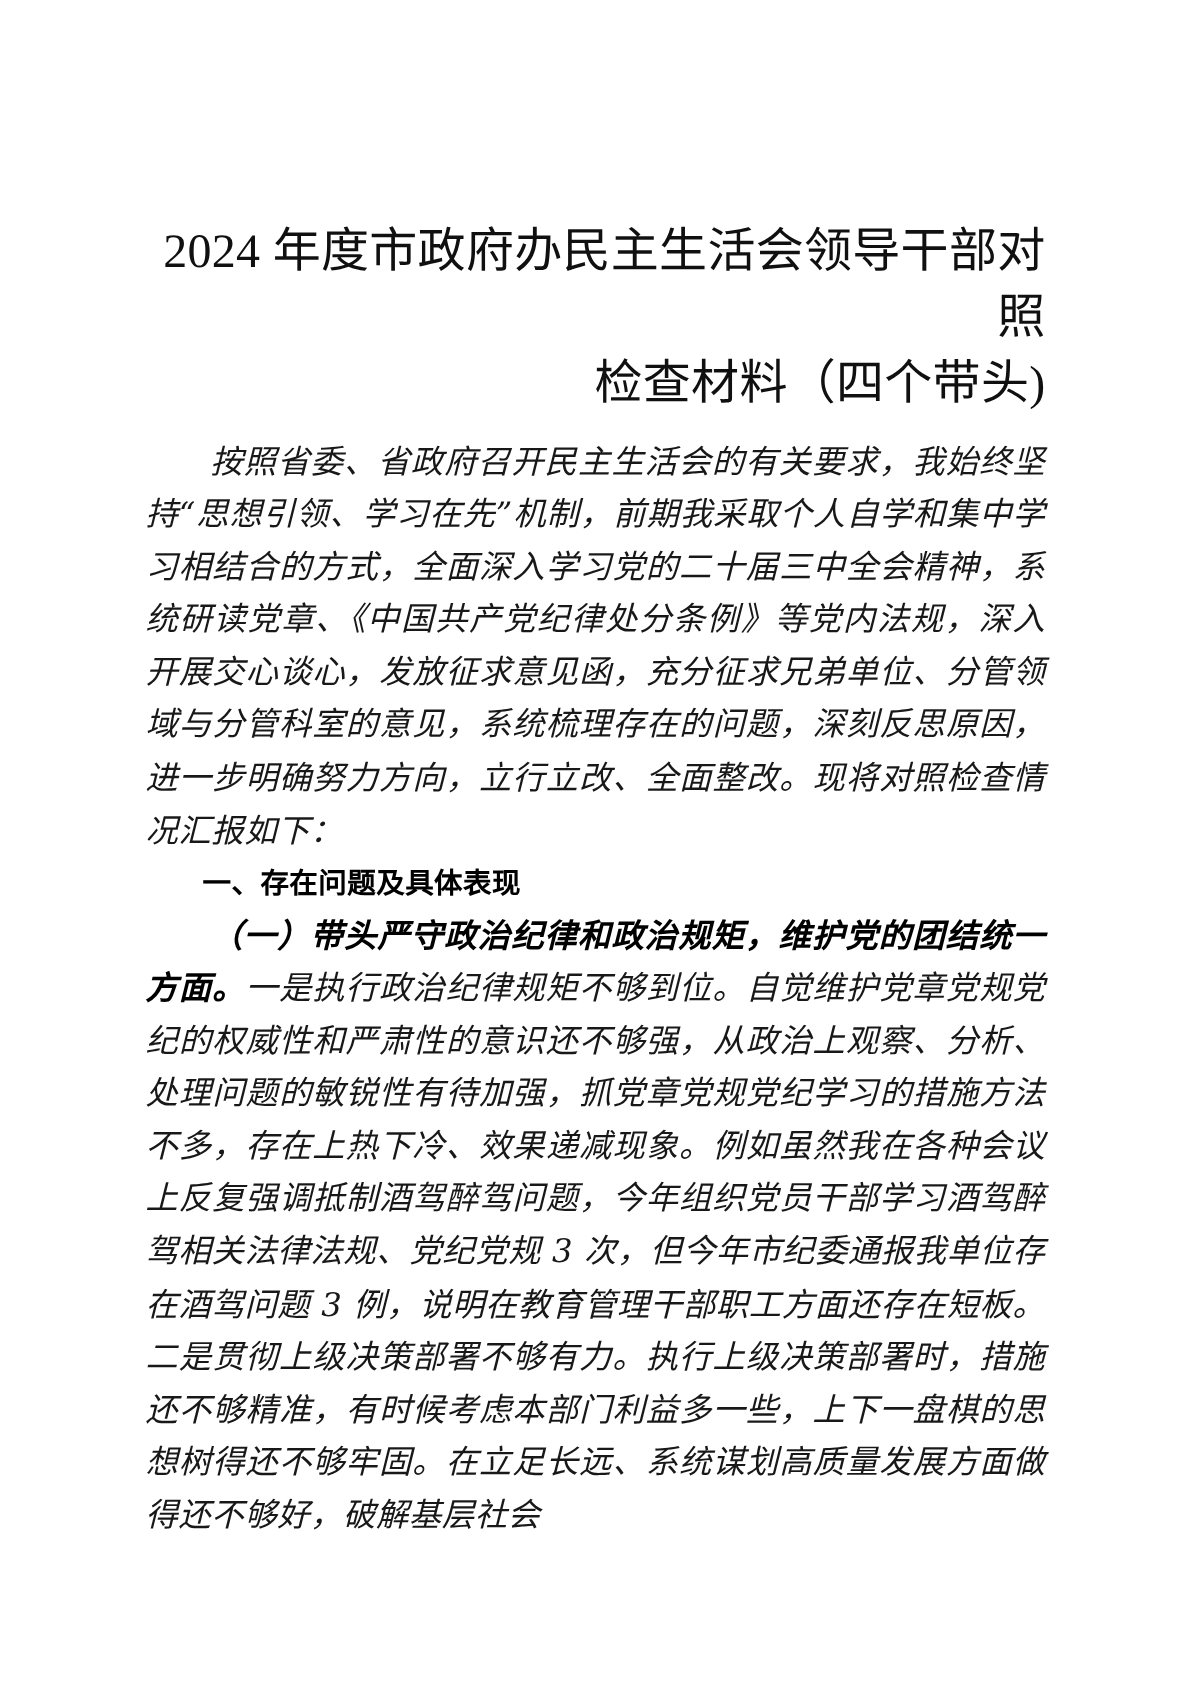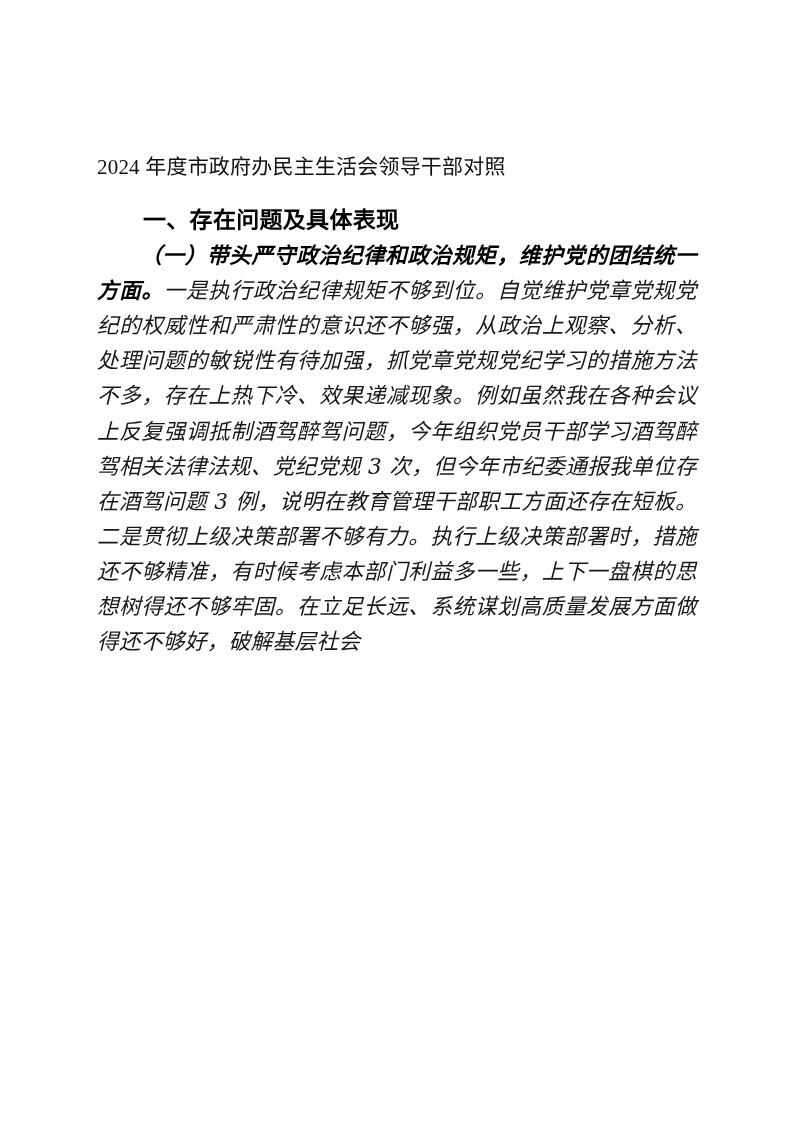--- a/index.html
+++ b/index.html
@@ -27,23 +27,23 @@
   .content {
     position: absolute;
     left: 97px;
     top: 145px;
     width: 600px;
   }
 
   
   .doc-title {
     font-family: "Liberation Serif", "DejaVu Serif", serif;
-    font-size: 21px;
+    font-size: 32px;
     line-height: 44px;
-    text-align: left;
+    text-align: right;
     font-weight: 400;
     letter-spacing: 0.2px;
     margin: 0 0 14px 0;
     color: #101010;
   }
 
   
   .body-para {
     font-family: "DejaVu Serif", "Liberation Serif", serif;
     font-size: 21.6px;
@@ -53,21 +53,21 @@
     text-indent: 2em;
     margin: 0;
     color: #181818;
     font-style: italic;
     letter-spacing: 0.35px;
   }
 
   
   .heading-1 {
     font-family: "Liberation Sans", "DejaVu Sans", sans-serif;
-    font-size: 23px;
+    font-size: 19px;
     line-height: 35.1px;
     font-weight: 700;
     text-indent: 2em;
     margin: 0;
     color: #000000;
     font-style: normal;
     letter-spacing: 0.3px;
   }
 
   
@@ -77,21 +77,23 @@
   }
 </style>
 </head>
 <body>
 
 <div class="page">
   <div class="content">
 
     <h1 class="doc-title">
       <span>2024 年度市政府办民主生活会领导干部对照</span><br>
+      <span>检查材料（四个带头)</span>
     </h1>
 
+    <p class="body-para">按照省委、省政府召开民主生活会的有关要求，我始终坚持“思想引领、学习在先”机制，前期我采取个人自学和集中学习相结合的方式，全面深入学习党的二十届三中全会精神，系统研读党章、《中国共产党纪律处分条例》等党内法规，深入开展交心谈心，发放征求意见函，充分征求兄弟单位、分管领域与分管科室的意见，系统梳理存在的问题，深刻反思原因，进一步明确努力方向，立行立改、全面整改。现将对照检查情况汇报如下：</p>
 
     <p class="heading-1">一、存在问题及具体表现</p>
 
     <p class="body-para"><span class="run-bold">（一）带头严守政治纪律和政治规矩，维护党的团结统一方面。</span><span>一是执行政治纪律规矩不够到位。自觉维护党章党规党纪的权威性和严肃性的意识还不够强，从政治上观察、分析、处理问题的敏锐性有待加强，抓党章党规党纪学习的措施方法不多，存在上热下冷、效果递减现象。例如虽然我在各种会议上反复强调抵制酒驾醉驾问题，今年组织党员干部学习酒驾醉驾相关法律法规、党纪党规 3 次，但今年市纪委通报我单位存在酒驾问题 3 例，说明在教育管理干部职工方面还存在短板。二是贯彻上级决策部署不够有力。执行上级决策部署时，措施还不够精准，有时候考虑本部门利益多一些，上下一盘棋的思想树得还不够牢固。在立足长远、系统谋划高质量发展方面做得还不够好，破解基层社会</span></p>
 
   </div>
 </div>
 
 </body></html>

